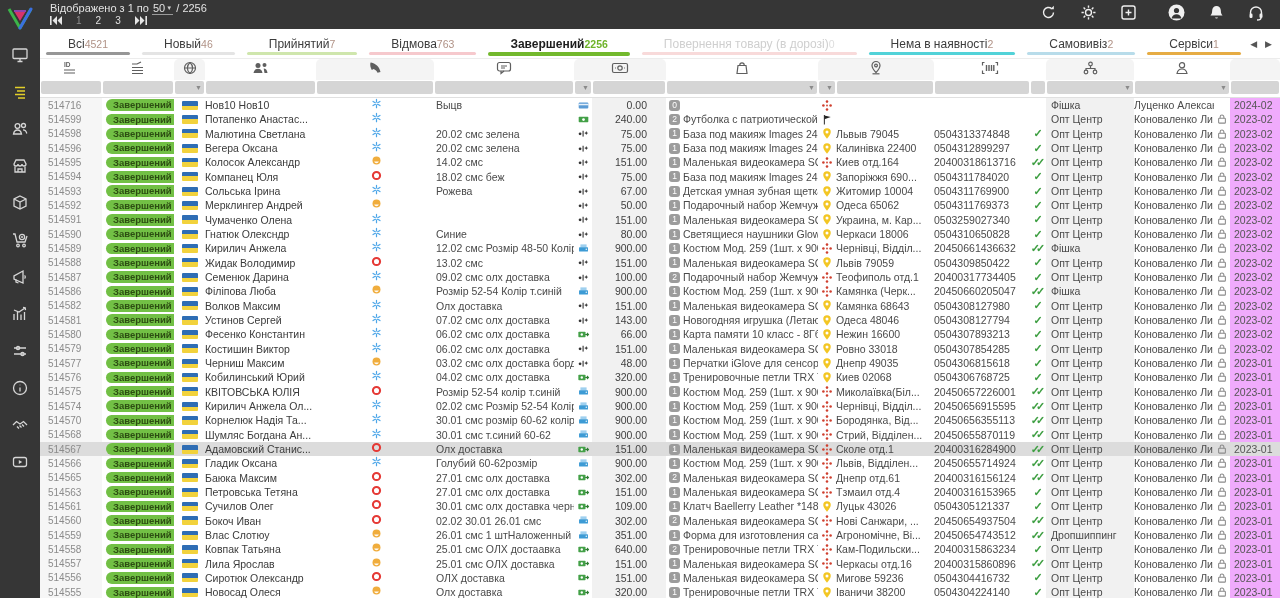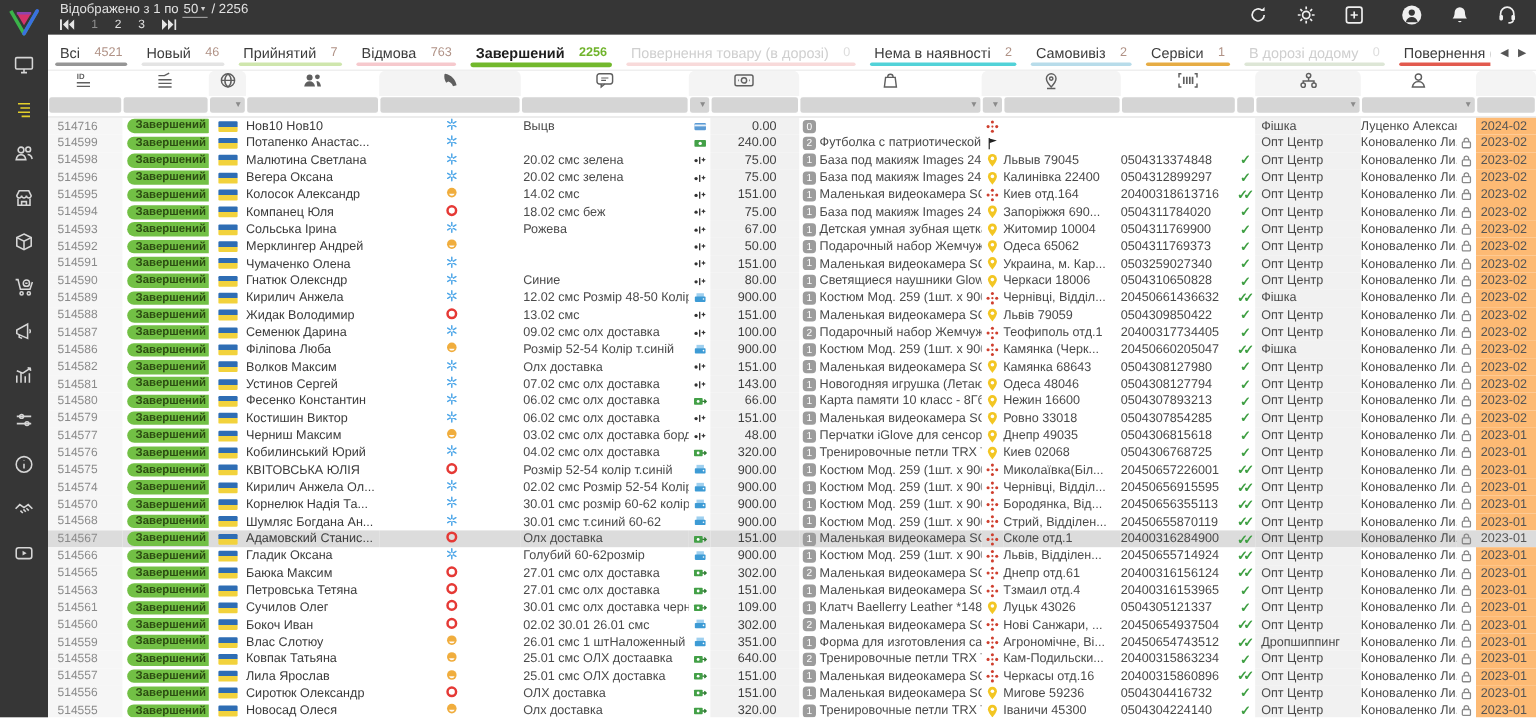--- a/index.html
+++ b/index.html
@@ -21,21 +21,21 @@
   .pager{display:flex;align-items:center;gap:14px;font-size:10px;}
   .pager .pg{color:#e0e0e0;cursor:pointer;}
   .pager .pg.cur{color:#8f8f8f;}
   .pager svg{display:block;}
   .tb-right{display:flex;align-items:center;gap:20px;padding-right:6px;}
   .tb-ic{width:20px;height:20px;display:flex;align-items:center;justify-content:center;cursor:pointer;}
   .tb-ic svg{stroke:#f0f0f0;fill:none;stroke-width:1.4;}
   
   .tabbar{height:29px;background:#fff;display:flex;align-items:stretch;border-bottom:1px solid #ececec;position:relative;overflow:hidden;}
   .tabs{display:flex;flex:1;overflow:hidden;white-space:nowrap;}
-  .tab{position:relative;display:flex;align-items:center;gap:12px;padding:0 10px;font-size:12px;color:#3c3c3c;cursor:pointer;flex-shrink:0;}
+  .tab{position:relative;display:flex;align-items:center;gap:0;padding:0 28px;font-size:12px;color:#3c3c3c;cursor:pointer;flex-shrink:0;}
   .tab .cnt{font-size:10.5px;}
   .tab .ul{position:absolute;left:6px;right:6px;bottom:3px;height:3px;border-radius:2px;}
   .tab.active{font-weight:bold;color:#1d1d1d;}
   .tab.active .ul{height:4px;bottom:2px;}
   .tab.disabled{color:#cfcfcf;}
   .tab-arrows{display:flex;align-items:center;gap:8px;padding:0 8px;color:#555;font-size:9px;background:#fff;}
   .tab-arrows span{cursor:pointer;}
   
   .thead{height:21px;display:flex;background:#fff;}
   .hgrp{display:flex;align-items:center;justify-content:center;height:21px;}
@@ -59,21 +59,21 @@
   .c-pay{width:18px;justify-content:center;}
   .c-price{width:74px;background:#f1f1f1;justify-content:flex-end;padding-right:19px;color:#3f3f3f;}
   .c-prod{width:152px;gap:3px;padding-left:3px;}
   .c-pin{width:18px;justify-content:center;}
   .c-city{width:98px;}
   .c-track{width:96px;color:#4a4a4a;}
   .c-check{width:16px;justify-content:center;}
   .c-fun{width:88px;background:#f1f1f1;padding-left:5px;}
   .c-mgr{width:80px;}
   .c-lock{width:16px;justify-content:center;}
-  .c-date{width:50px;background:#fdba74;padding-left:4px;color:#555;}
+  .c-date{width:50px;background:#f0abfc;padding-left:4px;color:#555;}
   .badge{background:#72c045;color:#2c4d12;font-size:9.5px;font-weight:bold;line-height:11.5px;padding:0 7px;border-radius:6px;}
   .uaflag{width:16px;height:9px;border-radius:1px;background:linear-gradient(#2e6db4 50%,#f2d23c 50%);}
   .blur{filter:blur(2.3px);color:#8f8f8f;}
   .qty{min-width:11px;height:11px;background:#9c9c9c;color:#fff;font-size:8.5px;line-height:11px;text-align:center;border-radius:3px;flex-shrink:0;}
   .ck{color:#3f9f43;font-weight:bold;font-size:11px;}
   .ckd{letter-spacing:-4px;margin-right:4px;}
   .opic,.payic,.pinic{display:block;flex-shrink:0;}
   
   .w62{width:62px;} .w72{width:72px;} .w31{width:31px;} .w111{width:111px;} .w118{width:118px;}
   .w140{width:140px;} .w92{width:92px;} .w152{width:152px;} .w116{width:116px;} .w112{width:112px;}
@@ -2129,21 +2129,21 @@
     <div class="cell c-price">320.00</div>
     <div class="cell c-prod">
             <span class="qty">1</span>
             <span>Тренировочные петли TRX Train...</span>
           </div>
     <div class="cell c-pin">
             <svg class="pinic" width="12" height="13" viewBox="0 0 16 16">
               <use href="#pin-yellow"></use>
             </svg>
           </div>
-    <div class="cell c-city">Іваничи 45300</div>
+    <div class="cell c-city">Іваничи 38200</div>
     <div class="cell c-track">0504304224140</div>
     <div class="cell c-check">
             <span class="ck">✓</span>
           </div>
     <div class="cell c-fun">Опт Центр</div>
     <div class="cell c-mgr">Коноваленко Ли...</div>
     <div class="cell c-lock">
             <svg width="12" height="12" viewBox="0 0 16 16">
               <use href="#ic-lock"></use>
             </svg>

